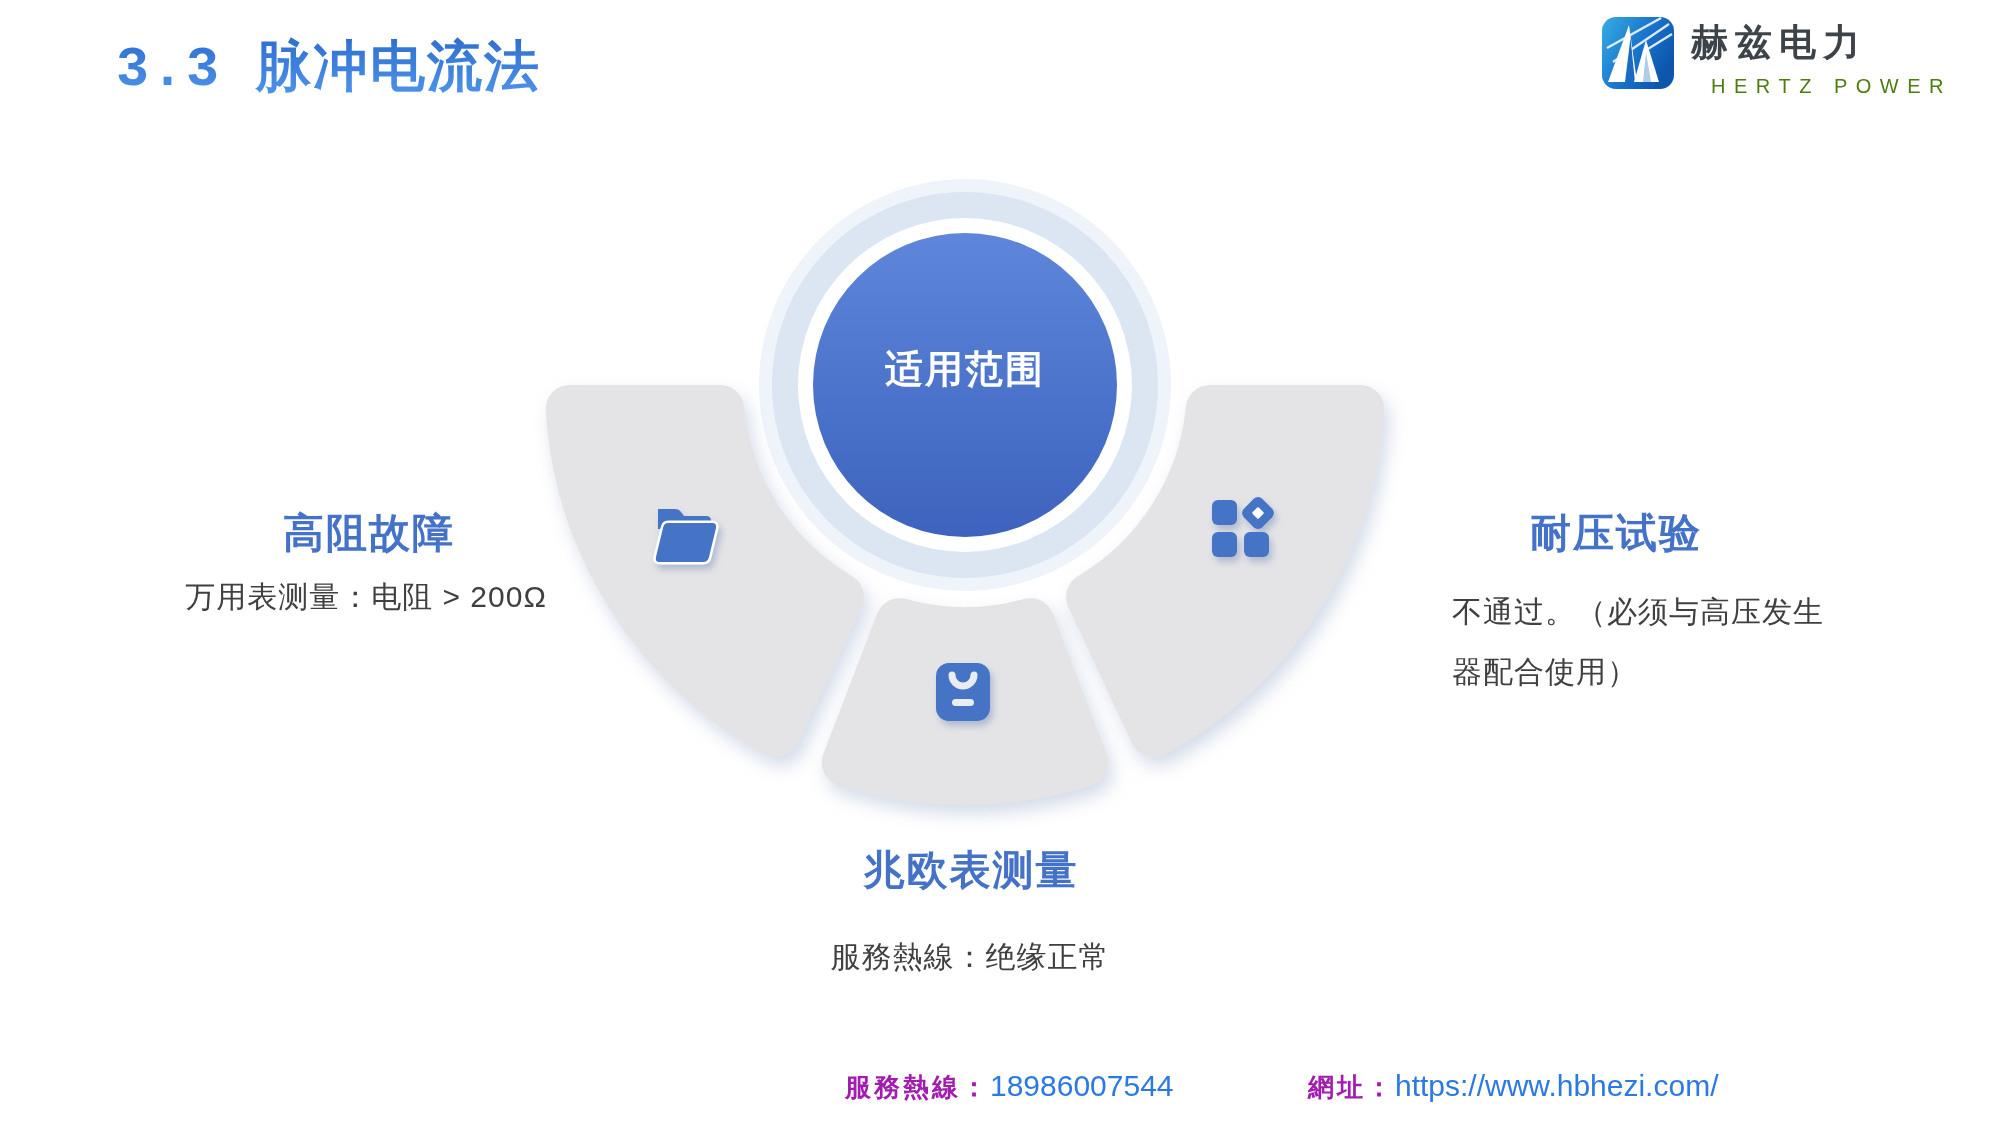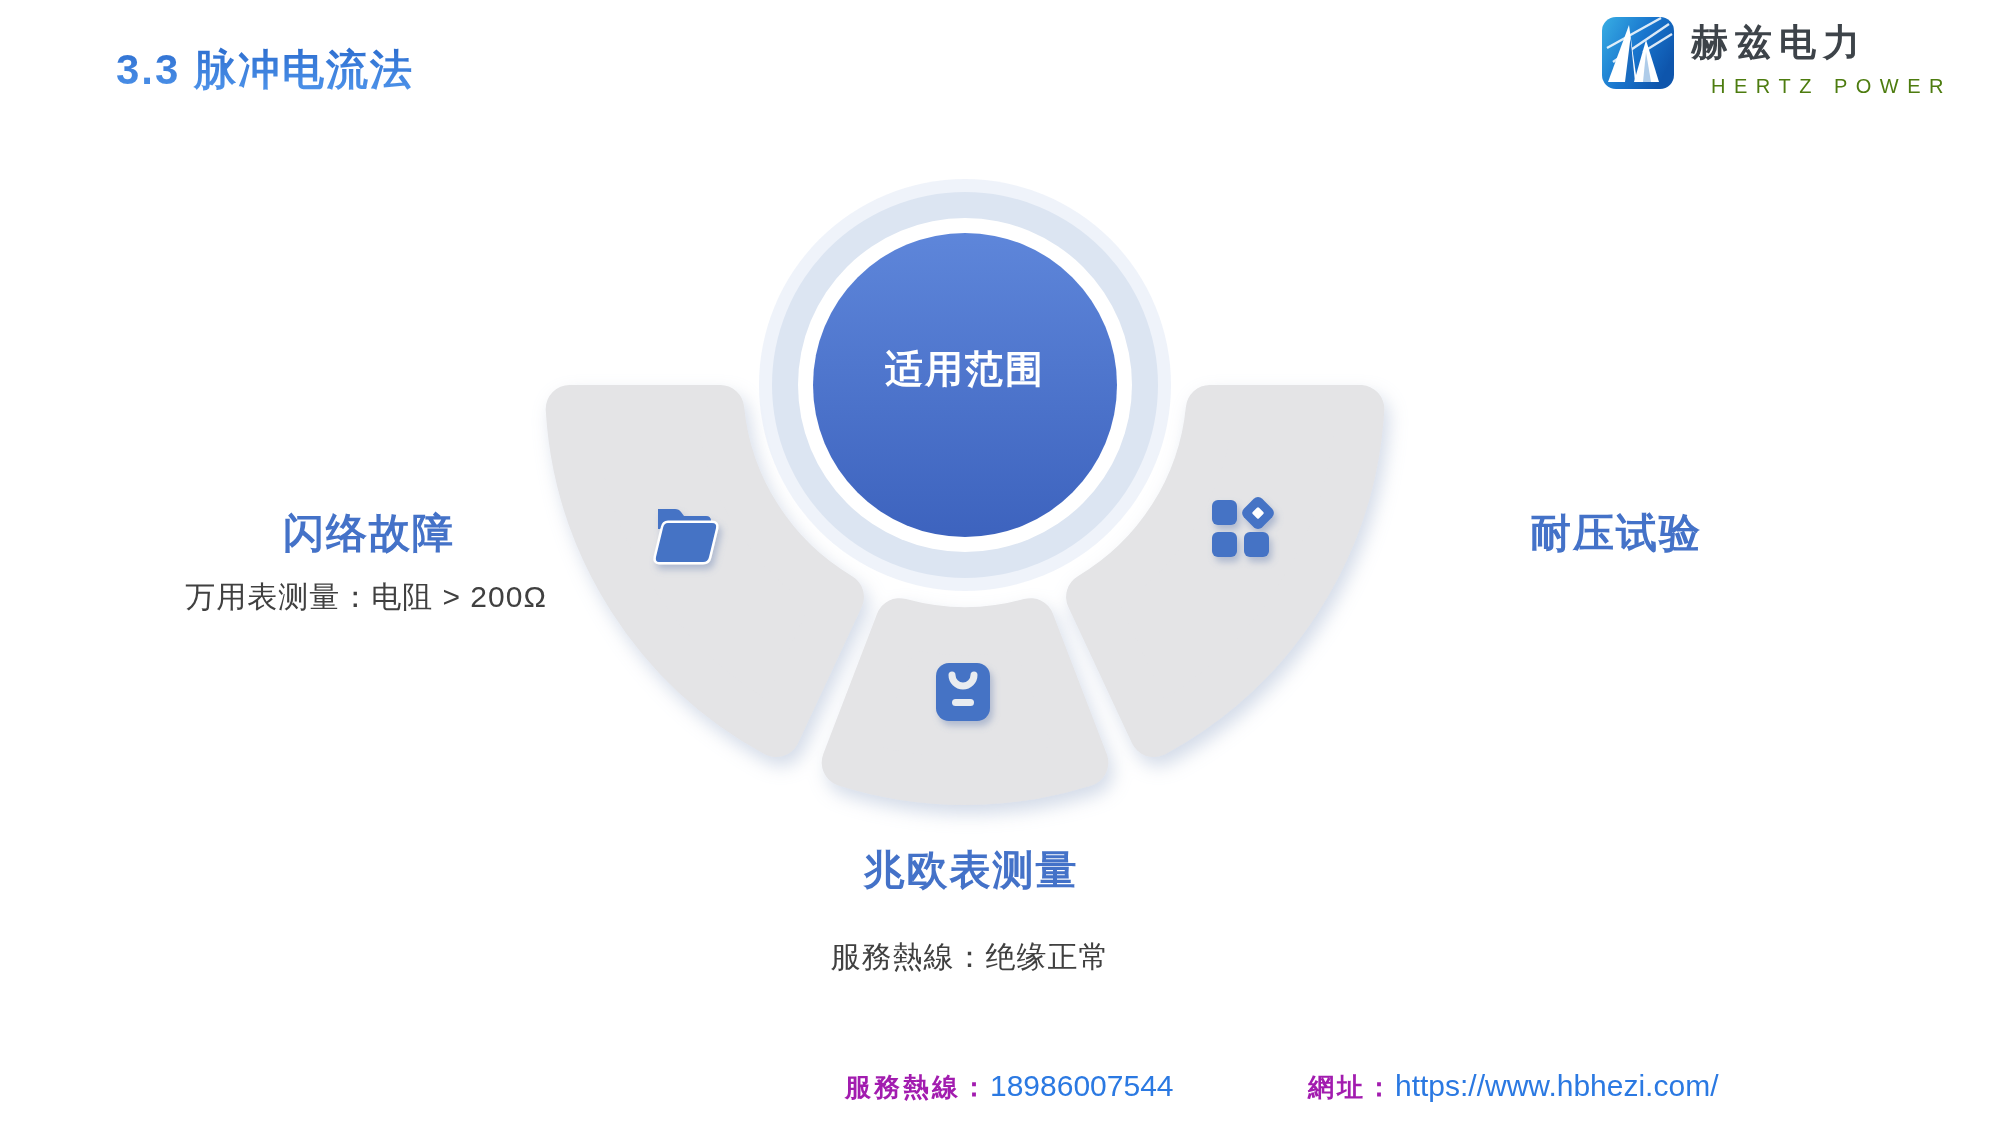--- a/index.html
+++ b/index.html
@@ -2,27 +2,28 @@
 <html><head>
 <meta charset="utf-8">
 <style>
   html,body{margin:0;padding:0;background:#ffffff;}
   .slide{
     position:relative;width:2000px;height:1125px;background:#ffffff;overflow:hidden;
     font-family:"Liberation Sans","DejaVu Sans",sans-serif;
   }
   
   .page-title{
-    position:absolute;left:116px;top:42px;
-    font-size:42px;font-weight:bold;letter-spacing:2px;
+    position:absolute;left:116px;top:30px;
+    font-size:55px;font-weight:bold;letter-spacing:2px;
     color:#3478DB;
     background:linear-gradient(180deg,#2E6FD0 10%,#5096EC 95%);
     -webkit-background-clip:text;background-clip:text;
     -webkit-text-fill-color:transparent;
     white-space:nowrap;
+    font-family:Liberation Mono, monospace;
   }
   
   .brand{position:absolute;right:48px;top:16px;display:flex;align-items:flex-start;}
   .brand-mark{width:74px;height:74px;flex:0 0 auto;}
   .brand-text{margin-left:16px;padding-top:2px;}
   .brand-cn{font-size:37px;font-weight:bold;color:#3D4349;letter-spacing:7px;white-space:nowrap;}
   .brand-en{font-size:20px;color:#4d7c0f;letter-spacing:8.5px;margin-top:7px;white-space:nowrap;margin-left:20px;}
   
   .diagram-svg{position:absolute;left:0;top:0;width:2000px;height:1125px;}
   
@@ -134,27 +135,28 @@
 
     <g transform="translate(963,692)" filter="url(#iconShadow)">
       <rect x="-27" y="-29" width="54" height="58" rx="13" fill="#4473C5"></rect>
       <path d="M -11,-17 A 11 11 0 0 0 11,-17" fill="none" stroke="#E9ECF0" stroke-width="7" stroke-linecap="round"></path>
       <rect x="-11" y="7" width="22" height="7" rx="3.5" fill="#E9ECF0"></rect>
     </g>
   </svg>
 
   <div class="center-label">适用范围</div>
 
-  <div class="item-heading heading-left">闪络故障</div>
+  <div class="item-heading heading-left">高阻故障</div>
   <div class="item-desc desc-left">万用表测量：电阻 &gt; 200Ω</div>
 
   <div class="item-heading heading-bottom">兆欧表测量</div>
   <div class="item-desc desc-bottom">服務熱線：绝缘正常</div>
 
   <div class="item-heading heading-right">耐压试验</div>
+  <div class="item-desc desc-right">不通过。（必须与高压发生器配合使用）</div>
 
 
   <div class="footer-hotline">
     <span class="footer-label">服務熱線：</span><span class="footer-value">18986007544</span>
   </div>
 
   <div class="footer-website">
     <span class="footer-label">網址：</span><span class="footer-value">https://www.hbhezi.com/</span>
   </div>
 

